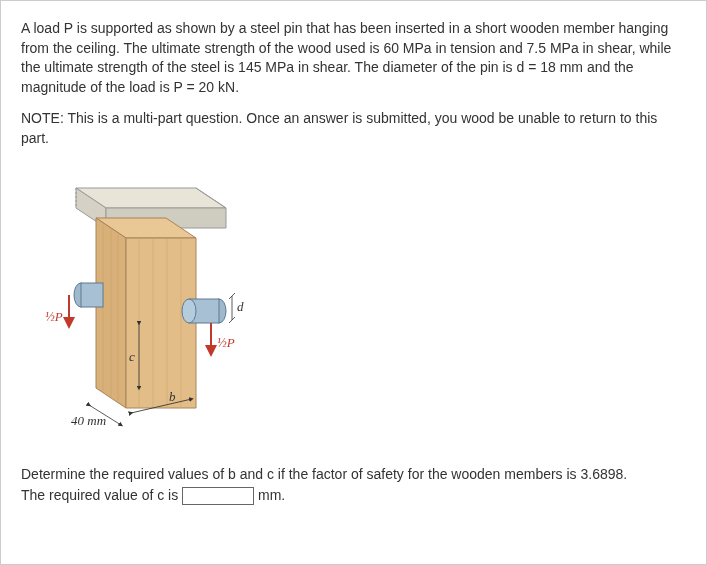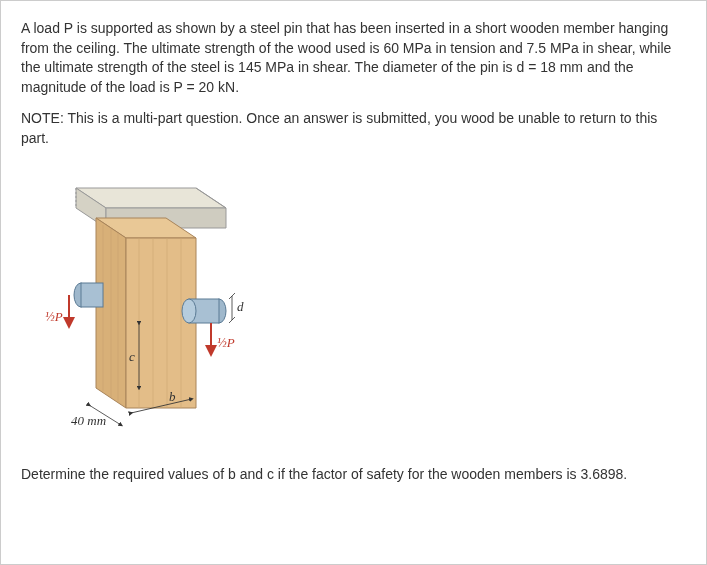--- a/index.html
+++ b/index.html
@@ -113,13 +113,16 @@
     <line x1="110" y1="250" x2="172" y2="250" stroke="#333" stroke-width="0.8" marker-start="url(#arrowBlk)" marker-end="url(#arrowBlk)" transform="rotate(-13 110 250)"></line>
     <text x="148" y="238" class="diagram-label" fill="#333">b</text>
 
     <line x1="68" y1="242" x2="100" y2="262" stroke="#333" stroke-width="0.8" marker-start="url(#arrowBlk)" marker-end="url(#arrowBlk)"></line>
     <text x="50" y="262" class="diagram-label" fill="#333" font-style="normal">40 mm</text>
   </svg>
 </div>
 
 <div class="question-section">
   <div>Determine the required values of b and c if the factor of safety for the wooden members is 3.6898.</div>
+  <div class="answer-line">
+    <span>The required value of c is </span><input type="text" class="answer-input" style=""><span> mm.</span>
+  </div>
 </div>
 
 </body></html>

